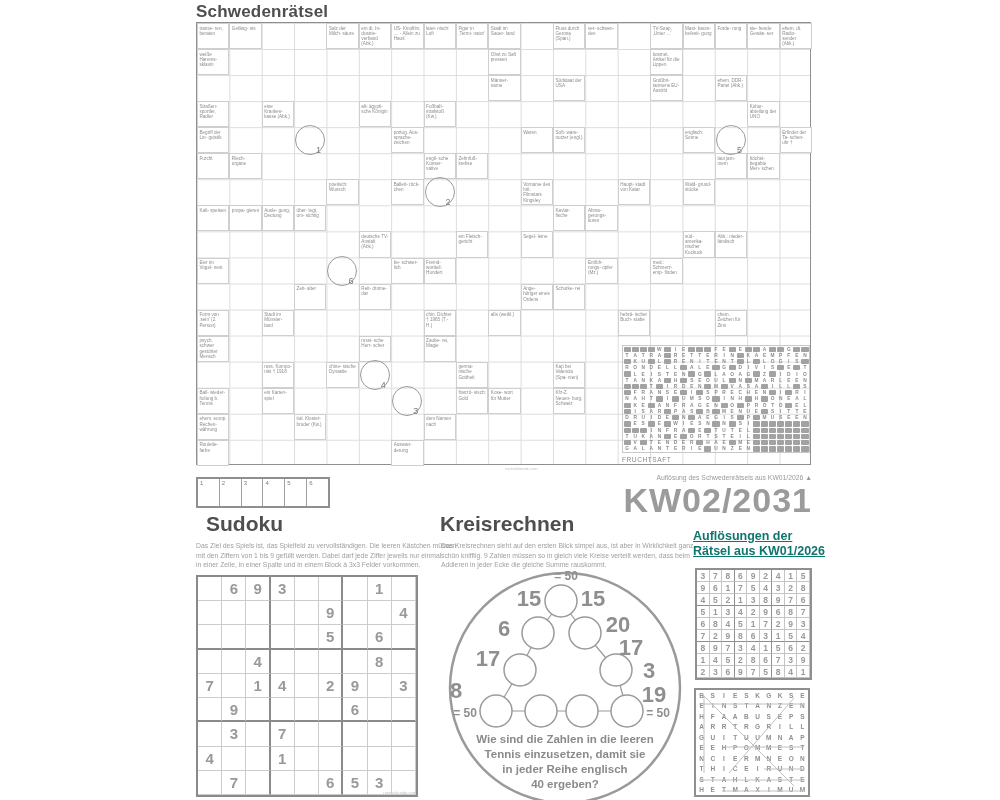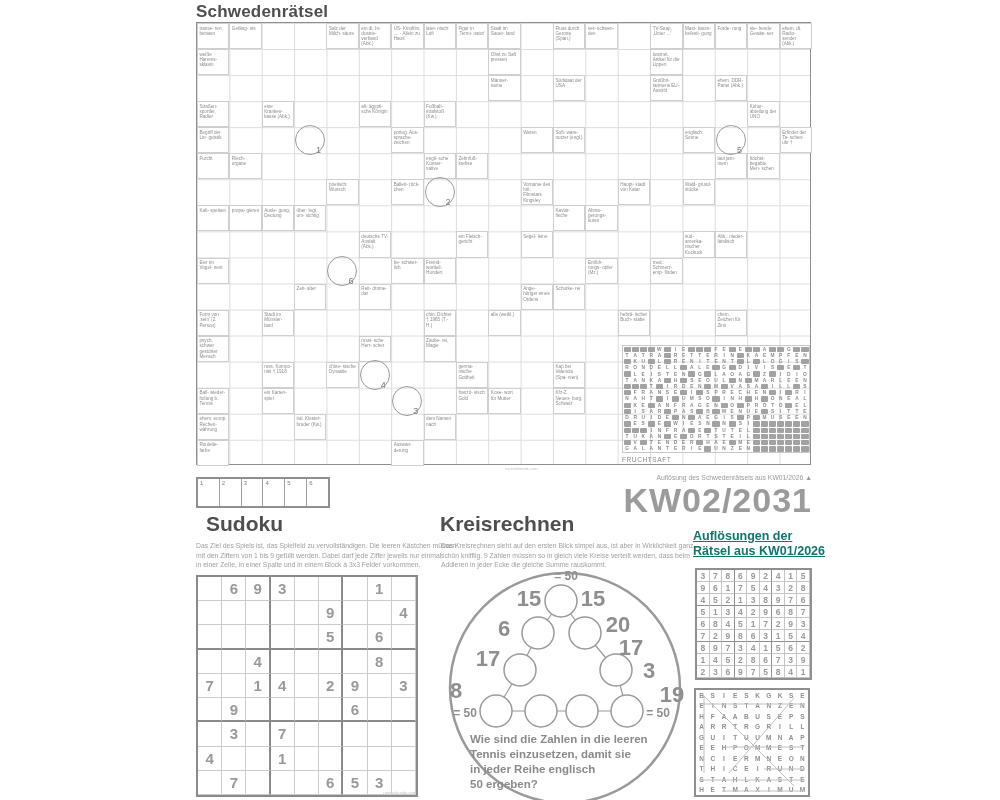--- a/index.html
+++ b/index.html
@@ -59,23 +59,23 @@
       display:grid;grid-template-columns:repeat(10,1fr);grid-auto-rows:1fr;}
   .ws .c{display:flex;align-items:center;justify-content:center;font-size:6.5px;font-weight:700;color:#8f8f8f;}
   .ws-lines{left:694px;top:688px;pointer-events:none;}
 
   
   .kr{left:440px;top:563px;width:260px;height:240px;}
   .kn{position:absolute;font-weight:700;color:#8f8f8f;font-size:22px;transform:translate(-50%,-50%);}
   .ks{position:absolute;font-weight:700;color:#8f8f8f;font-size:12px;transform:translate(-50%,-50%);white-space:nowrap;text-align:right;}
   .kp1{left:89px;top:36px;}  .kp2{left:153px;top:36px;} .kp3{left:64px;top:66px;}
   .kp4{left:178px;top:62px;} .kp5{left:48px;top:96px;}  .kp6{left:191px;top:85px;}
-  .kp7{left:209px;top:108px;}.kp8{left:16px;top:128px;} .kp9{left:232px;top:132px;}
+  .kp7{left:209px;top:108px;}.kp8{left:16px;top:128px;} .kp9{left:214px;top:132px;}
   .ks-top{left:126px;top:13px;} .ks-bl{left:25px;top:150px;} .ks-br{left:218px;top:150px;}
-  .kq{position:absolute;left:30px;top:169px;width:190px;font-size:11.5px;
+  .kq{position:absolute;left:30px;top:169px;width:190px;text-align:center;font-size:11.5px;
       font-weight:700;color:#8a8a8a;line-height:1.3;}
 </style>
 </head>
 <body>
 
 <div class="abs main-title">Schwedenrätsel</div>
 
 <div class="abs cw">
     <div class="clue" style="left: 0px; top: 0px;">trainie- ren, beraten<span class="arw r">►</span></div>
     <div class="clue" style="left: 32.3684px; top: 0px;">Gefäng- nis<span class="arw d">▼</span></div>
@@ -729,21 +729,21 @@
   <span class="kn kp7">3</span>
   <span class="kn kp8">8</span>
   <span class="kn kp9">19</span>
   <span class="ks ks-top">= 50</span>
   <span class="ks ks-bl">= 50</span>
   <span class="ks ks-br">= 50</span>
   <div class="kq">
     <div>Wie sind die Zahlen in die leeren</div>
     <div>Tennis einzusetzen, damit sie</div>
     <div>in jeder Reihe englisch</div>
-    <div>50 ergeben?</div>
+    <div>40 ergeben?</div>
   </div>
 </div>
 
 <div class="abs sol-head">
   <div>Auflösungen der</div>
   <div>Rätsel aus KW01/2026</div>
 </div>
 <div id="sol-sudoku" class="abs sud">
     <div class="c">3</div>
     <div class="c">7</div>

